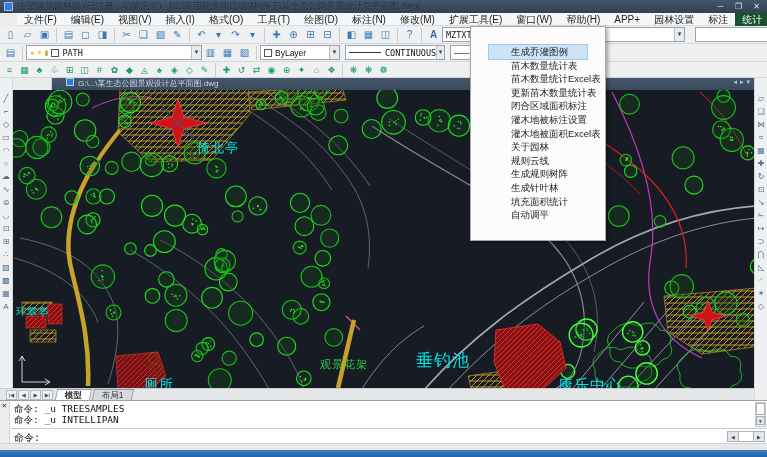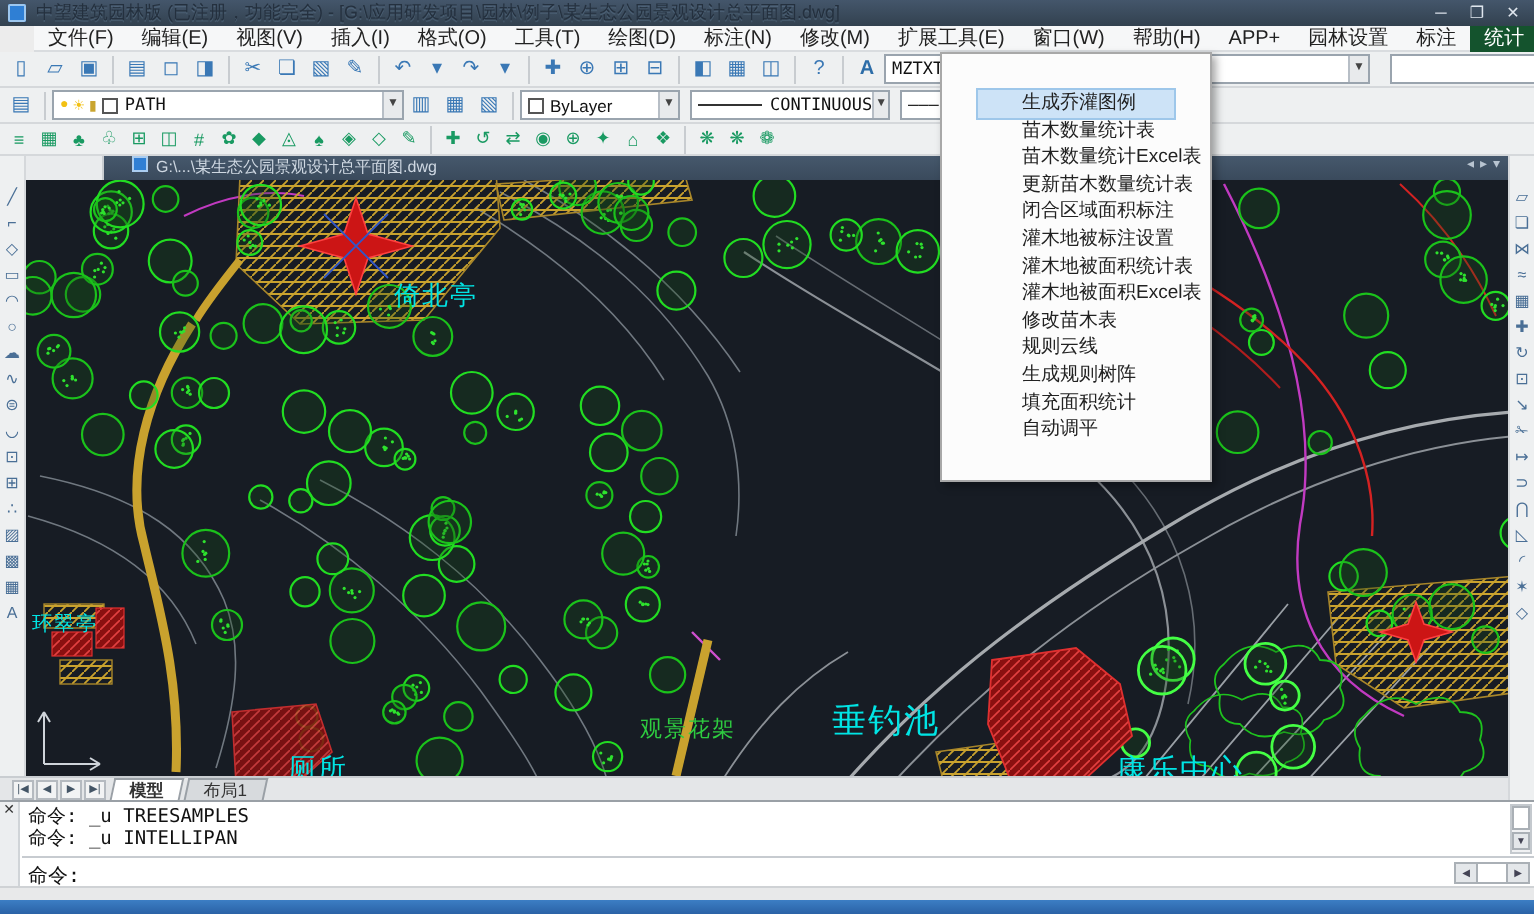--- a/index.html
+++ b/index.html
@@ -805,25 +805,25 @@
   </div>
 </div>
 
 <div class="ddmenu">
     <div class="dditem hl">生成乔灌图例</div>
     <div class="dditem">苗木数量统计表</div>
     <div class="dditem">苗木数量统计Excel表</div>
     <div class="dditem">更新苗木数量统计表</div>
     <div class="dditem">闭合区域面积标注</div>
     <div class="dditem">灌木地被标注设置</div>
-    <div class="dditem">灌木地被面积统计表</div>
     <div class="dditem">灌木地被面积Excel表</div>
-    <div class="dditem">修改苗木表</div>
+    <div class="dditem">关于园林</div>
     <div class="dditem">规则云线</div>
     <div class="dditem">生成规则树阵</div>
+    <div class="dditem">生成针叶林</div>
     <div class="dditem">填充面积统计</div>
     <div class="dditem">自动调平</div>
   </div>
 
 <div class="cmdwin">
   <div class="cmdgutter">
     <span class="cmdclose">✕</span>
   </div>
   <div class="cmdhist">
     <div class="cmdline">命令: _u TREESAMPLES</div>

